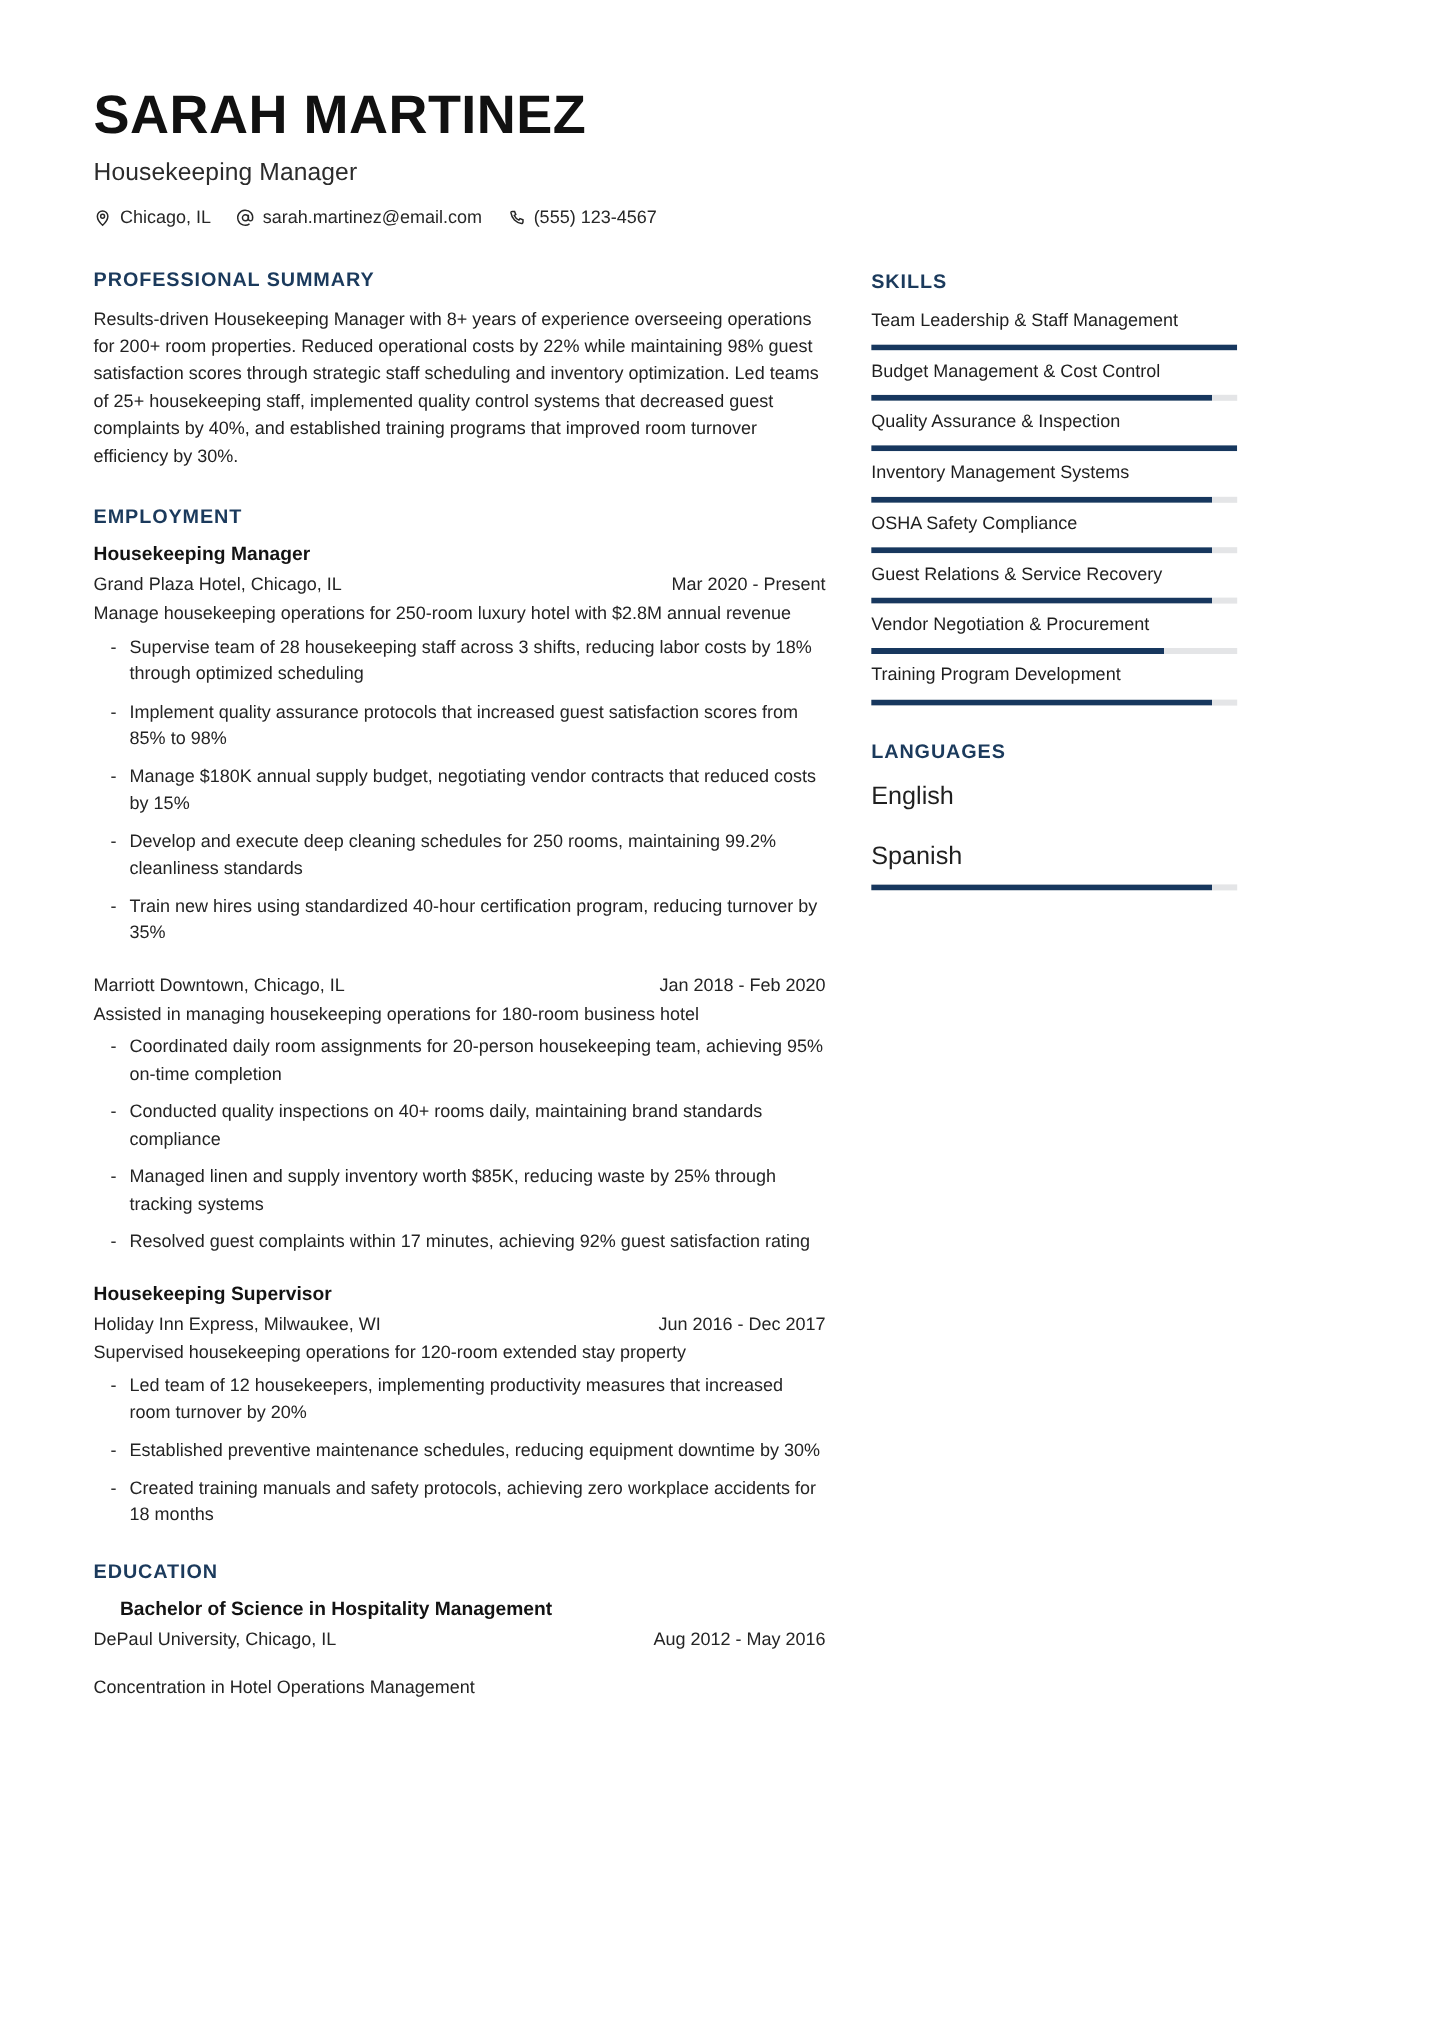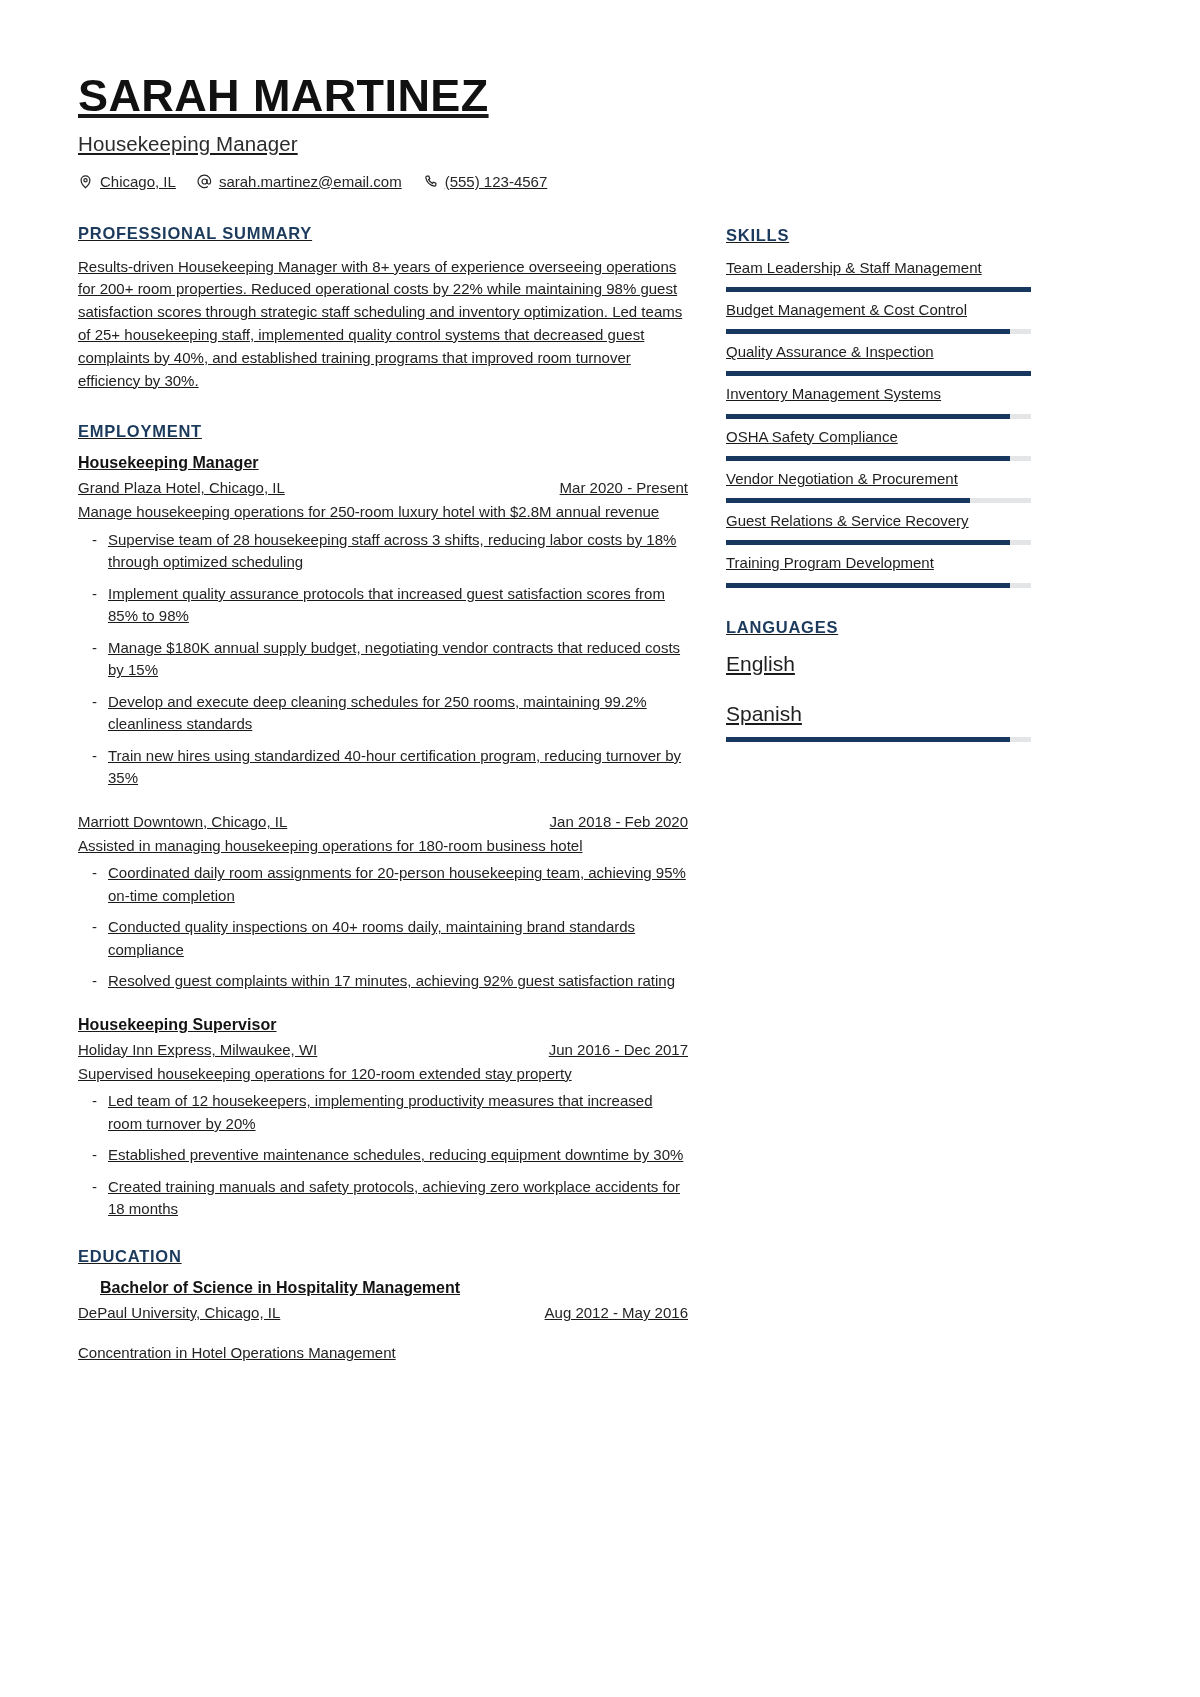--- a/index.html
+++ b/index.html
@@ -11,21 +11,20 @@
     font-family: "Liberation Sans", sans-serif;
     color: #1a1a1a;
     -webkit-font-smoothing: antialiased;
   }
 
   .page {
     width: 1160px;
     height: 1697px;
     padding: 72px 78px 40px 78px;
     position: relative;
-    text-decoration: underline;
   }
 
   
   .header { margin-bottom: 34px; }
 
   .full-name {
     font-size: 45px;
     font-weight: 700;
     letter-spacing: 0.4px;
     color: #111111;
@@ -276,20 +275,21 @@
 
         <div class="job">
           <div class="job-meta">
             <span>Marriott Downtown, Chicago, IL</span>
             <span class="job-dates">Jan 2018 - Feb 2020</span>
           </div>
           <div class="job-desc">Assisted in managing housekeeping operations for 180-room business hotel</div>
           <ul class="bullets">
             <li>Coordinated daily room assignments for 20-person housekeeping team, achieving 95% on-time completion</li>
             <li>Conducted quality inspections on 40+ rooms daily, maintaining brand standards compliance</li>
+            <li>Managed linen and supply inventory worth $85K, reducing waste by 25% through tracking systems</li>
             <li>Resolved guest complaints within 17 minutes, achieving 92% guest satisfaction rating</li>
           </ul>
         </div>
 
         <div class="job">
           <div class="job-role">Housekeeping Supervisor</div>
           <div class="job-meta">
             <span>Holiday Inn Express, Milwaukee, WI</span>
             <span class="job-dates">Jun 2016 - Dec 2017</span>
           </div>
@@ -352,30 +352,30 @@
           </div>
 
           <div class="skill-row">
             <div class="skill-name">OSHA Safety Compliance</div>
             <div class="bar-track">
               <div class="bar-fill" style="width: 93%;"></div>
             </div>
           </div>
 
           <div class="skill-row">
+            <div class="skill-name">Guest Relations &amp; Service Recovery</div>
+            <div class="bar-track">
+              <div class="bar-fill" style="width: 93%;"></div>
+            </div>
+          </div>
+
+          <div class="skill-row">
             <div class="skill-name">Vendor Negotiation &amp; Procurement</div>
             <div class="bar-track">
               <div class="bar-fill" style="width: 80%;"></div>
-            </div>
-          </div>
-
-          <div class="skill-row">
-            <div class="skill-name">Guest Relations &amp; Service Recovery</div>
-            <div class="bar-track">
-              <div class="bar-fill" style="width: 93%;"></div>
             </div>
           </div>
 
           <div class="skill-row">
             <div class="skill-name">Training Program Development</div>
             <div class="bar-track">
               <div class="bar-fill" style="width: 93%;"></div>
             </div>
           </div>
 

